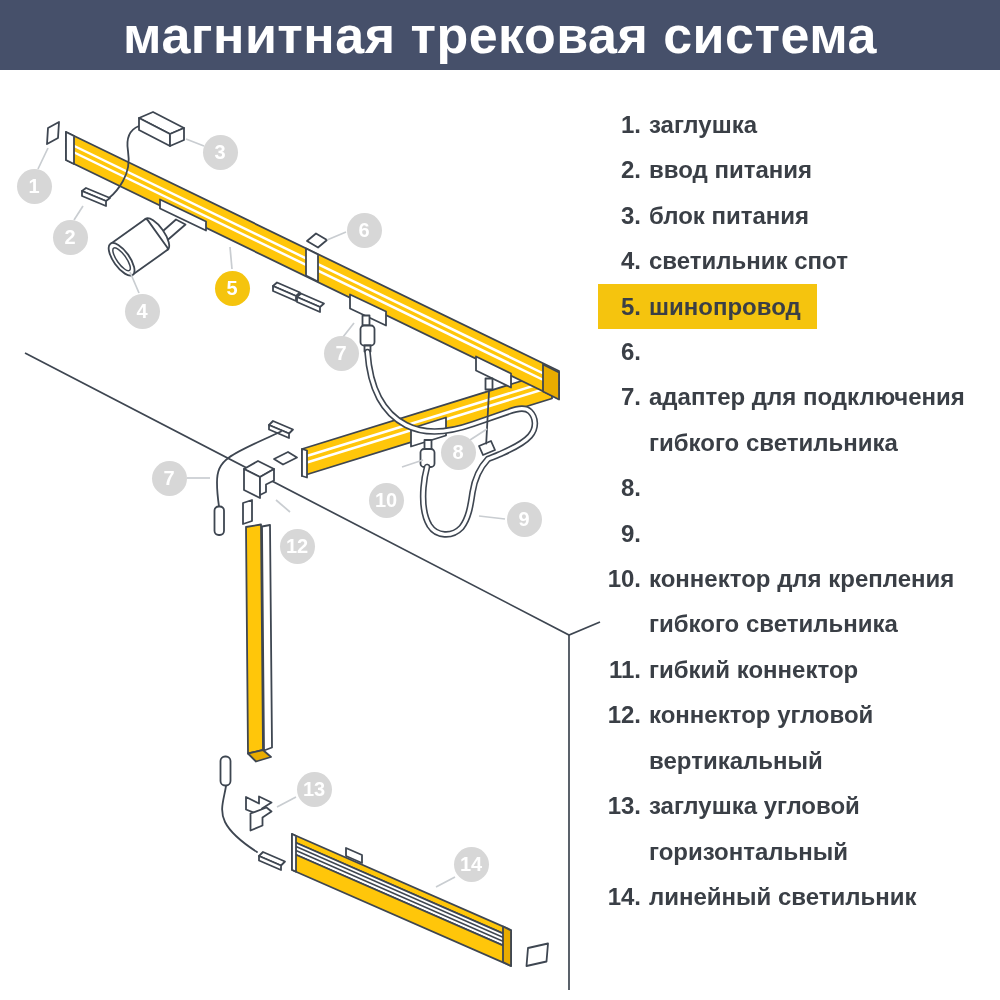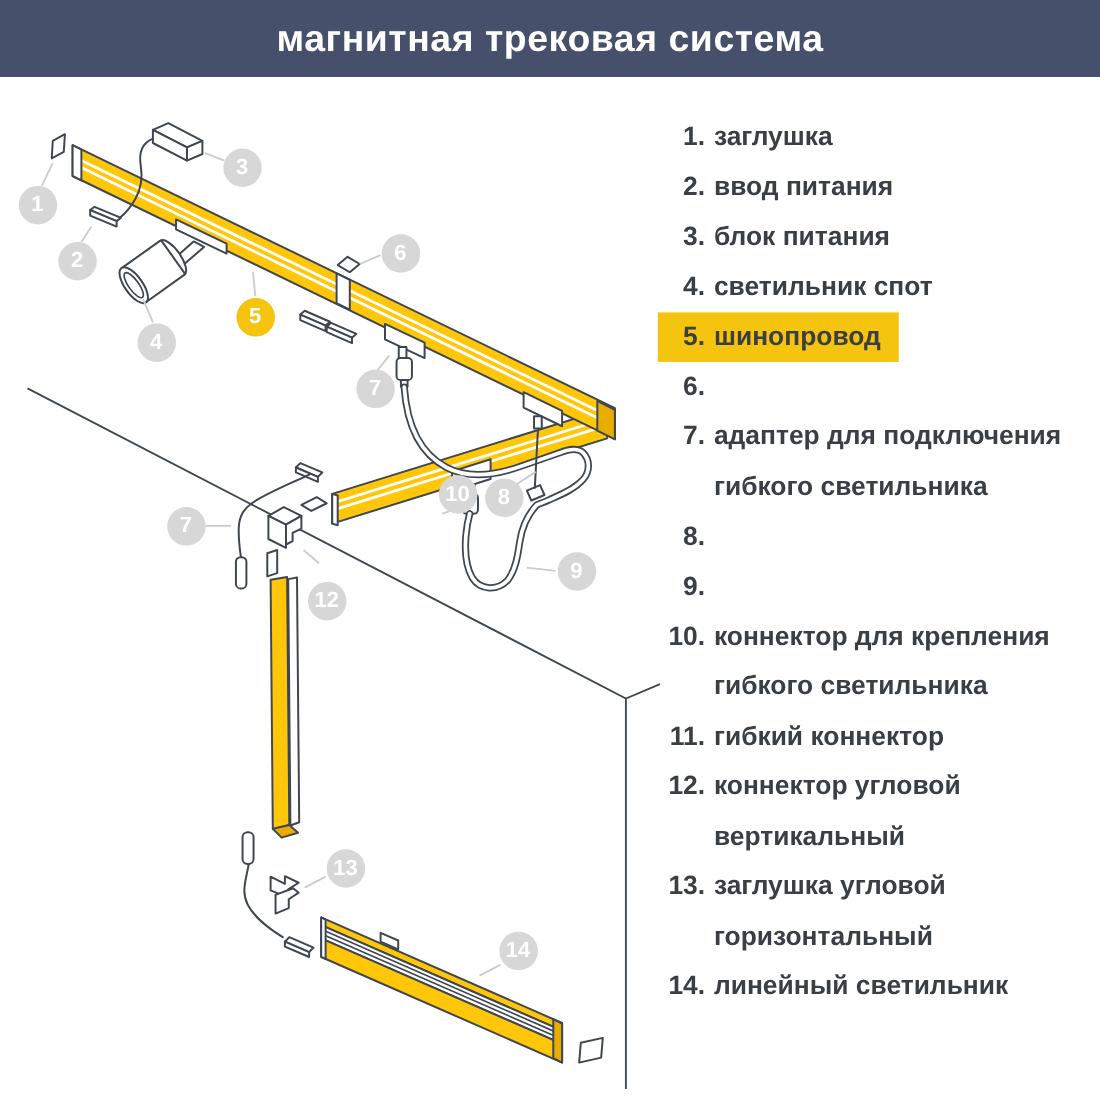--- a/index.html
+++ b/index.html
@@ -1,21 +1,21 @@
 <!DOCTYPE html>
 <html style="--c-header: #46506A; --c-accent: #F5C40E; --c-yellow: #FFC60A; --c-yellow-dark: #E9AC00; --c-outline: #3E4651; --c-marker: #D7D7D7; --c-leader: #C9CDD1; --c-text: #3A3F46;"><head>
 <meta charset="utf-8">
 <style>
   html,body{margin:0;padding:0;background:#fff;}
   *{box-sizing:border-box;}
   .page{position:relative;width:1000px;height:1000px;background:#fff;overflow:hidden;
         font-family:"Liberation Sans",sans-serif;}
   .header{position:absolute;left:0;top:0;width:1000px;height:70px;background:var(--c-header);
           display:flex;align-items:center;justify-content:center;}
-  .header .title{color:#fff;font-size:34px;font-weight:bold;letter-spacing:.5px;white-space:nowrap;}
+  .header .title{color:#fff;font-size:52px;font-weight:bold;letter-spacing:.5px;white-space:nowrap;}
   svg.diagram{position:absolute;left:0;top:0;}
   
   .wall{stroke:var(--c-outline);stroke-width:1.7;fill:none;}
   .yfill{fill:var(--c-yellow);stroke:var(--c-outline);stroke-width:1.8;stroke-linejoin:round;}
   .ydark{fill:var(--c-yellow-dark);stroke:var(--c-outline);stroke-width:1.8;stroke-linejoin:round;}
   .wfill{fill:#fff;stroke:var(--c-outline);stroke-width:1.8;stroke-linejoin:round;}
   .stripe{stroke:#fff;stroke-width:2.5;fill:none;}
   .edge{stroke:var(--c-outline);stroke-width:1.5;fill:none;}
   .cable{stroke:var(--c-outline);stroke-width:1.8;fill:none;stroke-linecap:round;}
   .tube-out{stroke:var(--c-outline);stroke-width:6.6;fill:none;stroke-linecap:round;}
@@ -194,21 +194,21 @@
   <div id="markers">
       <div class="marker" style="left: 16.5px; top: 168.5px;">1</div>
       <div class="marker" style="left: 52.5px; top: 219.5px;">2</div>
       <div class="marker" style="left: 202.5px; top: 134.5px;">3</div>
       <div class="marker" style="left: 124.5px; top: 293.5px;">4</div>
       <div class="marker accent" style="left: 214.5px; top: 270.5px;">5</div>
       <div class="marker" style="left: 346.5px; top: 212.5px;">6</div>
       <div class="marker" style="left: 323.5px; top: 335.5px;">7</div>
       <div class="marker" style="left: 440.5px; top: 434.5px;">8</div>
       <div class="marker" style="left: 506.5px; top: 501.5px;">9</div>
-      <div class="marker" style="left: 368.5px; top: 432px; margin-left: 30px;">10</div>
+      <div class="marker" style="left: 368.5px; top: 483px;">10</div>
       <div class="marker" style="left: 151.5px; top: 460.5px;">7</div>
       <div class="marker" style="left: 279.5px; top: 529px;">12</div>
       <div class="marker" style="left: 296.5px; top: 771.5px;">13</div>
       <div class="marker" style="left: 453.5px; top: 846.5px;">14</div>
     </div>
 
   <div id="legend" class="legend">
       <div class="row">
         <span class="num">1.</span>
         <span class="txt">заглушка</span>

